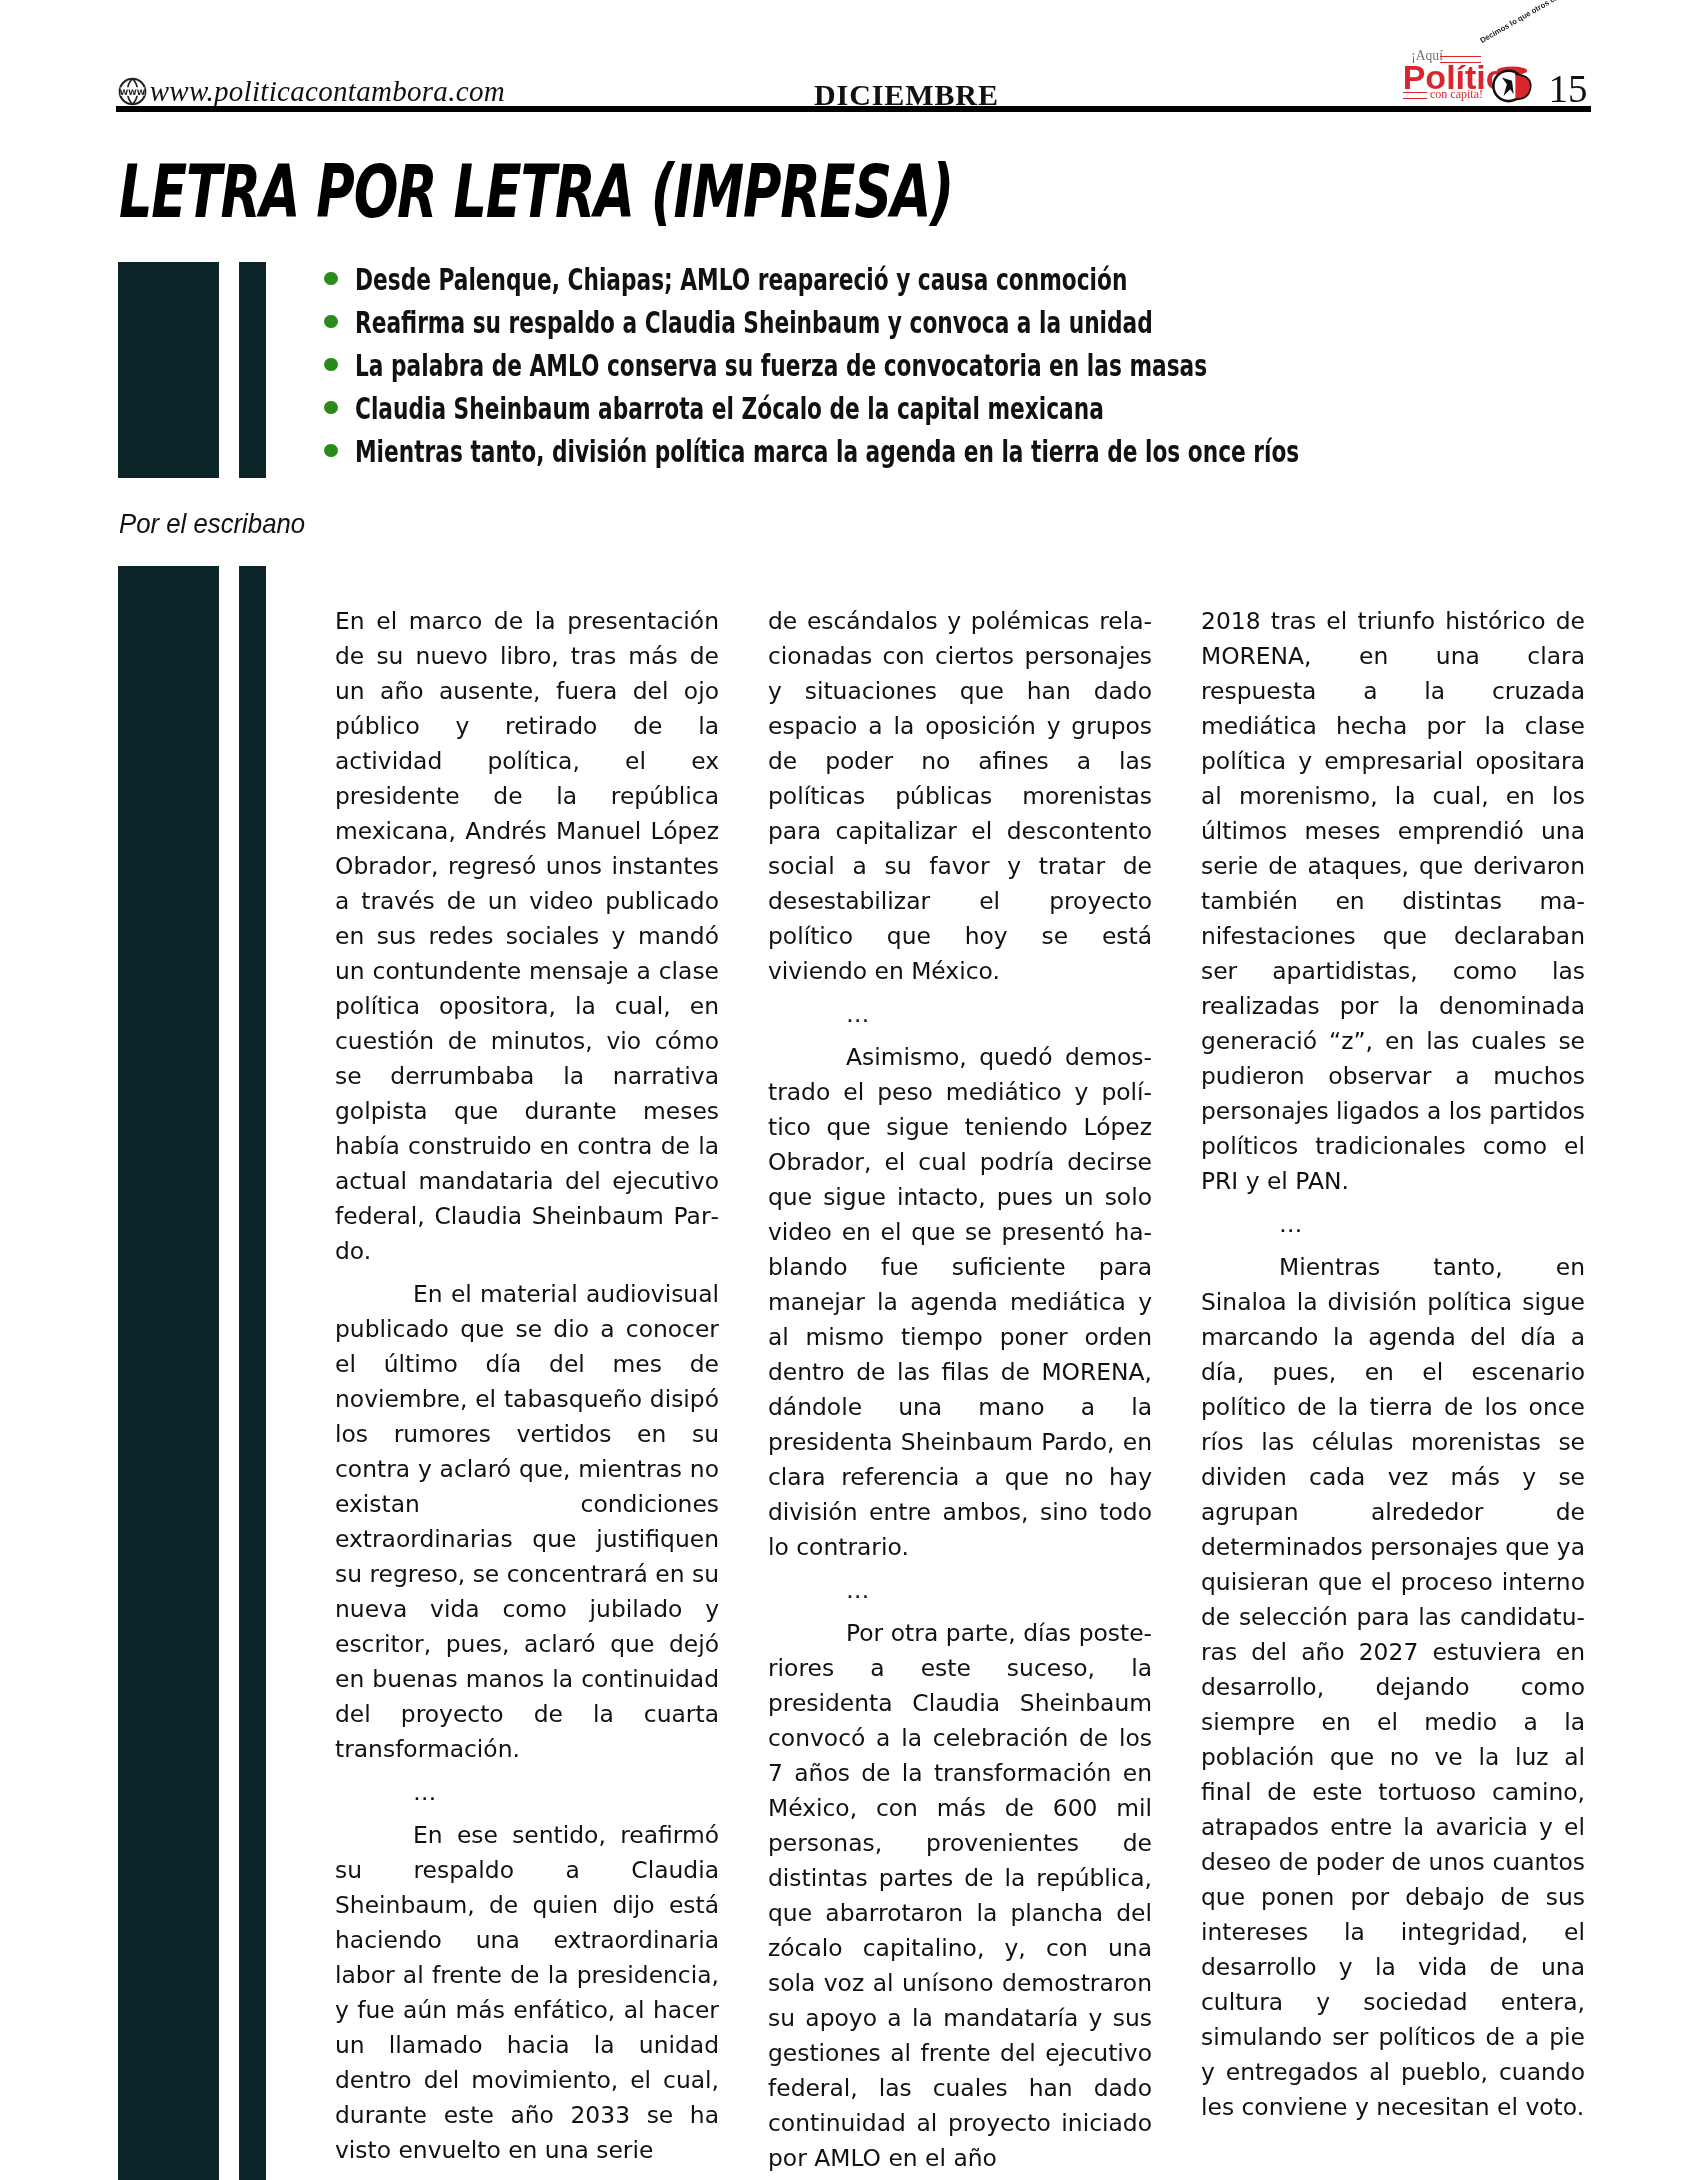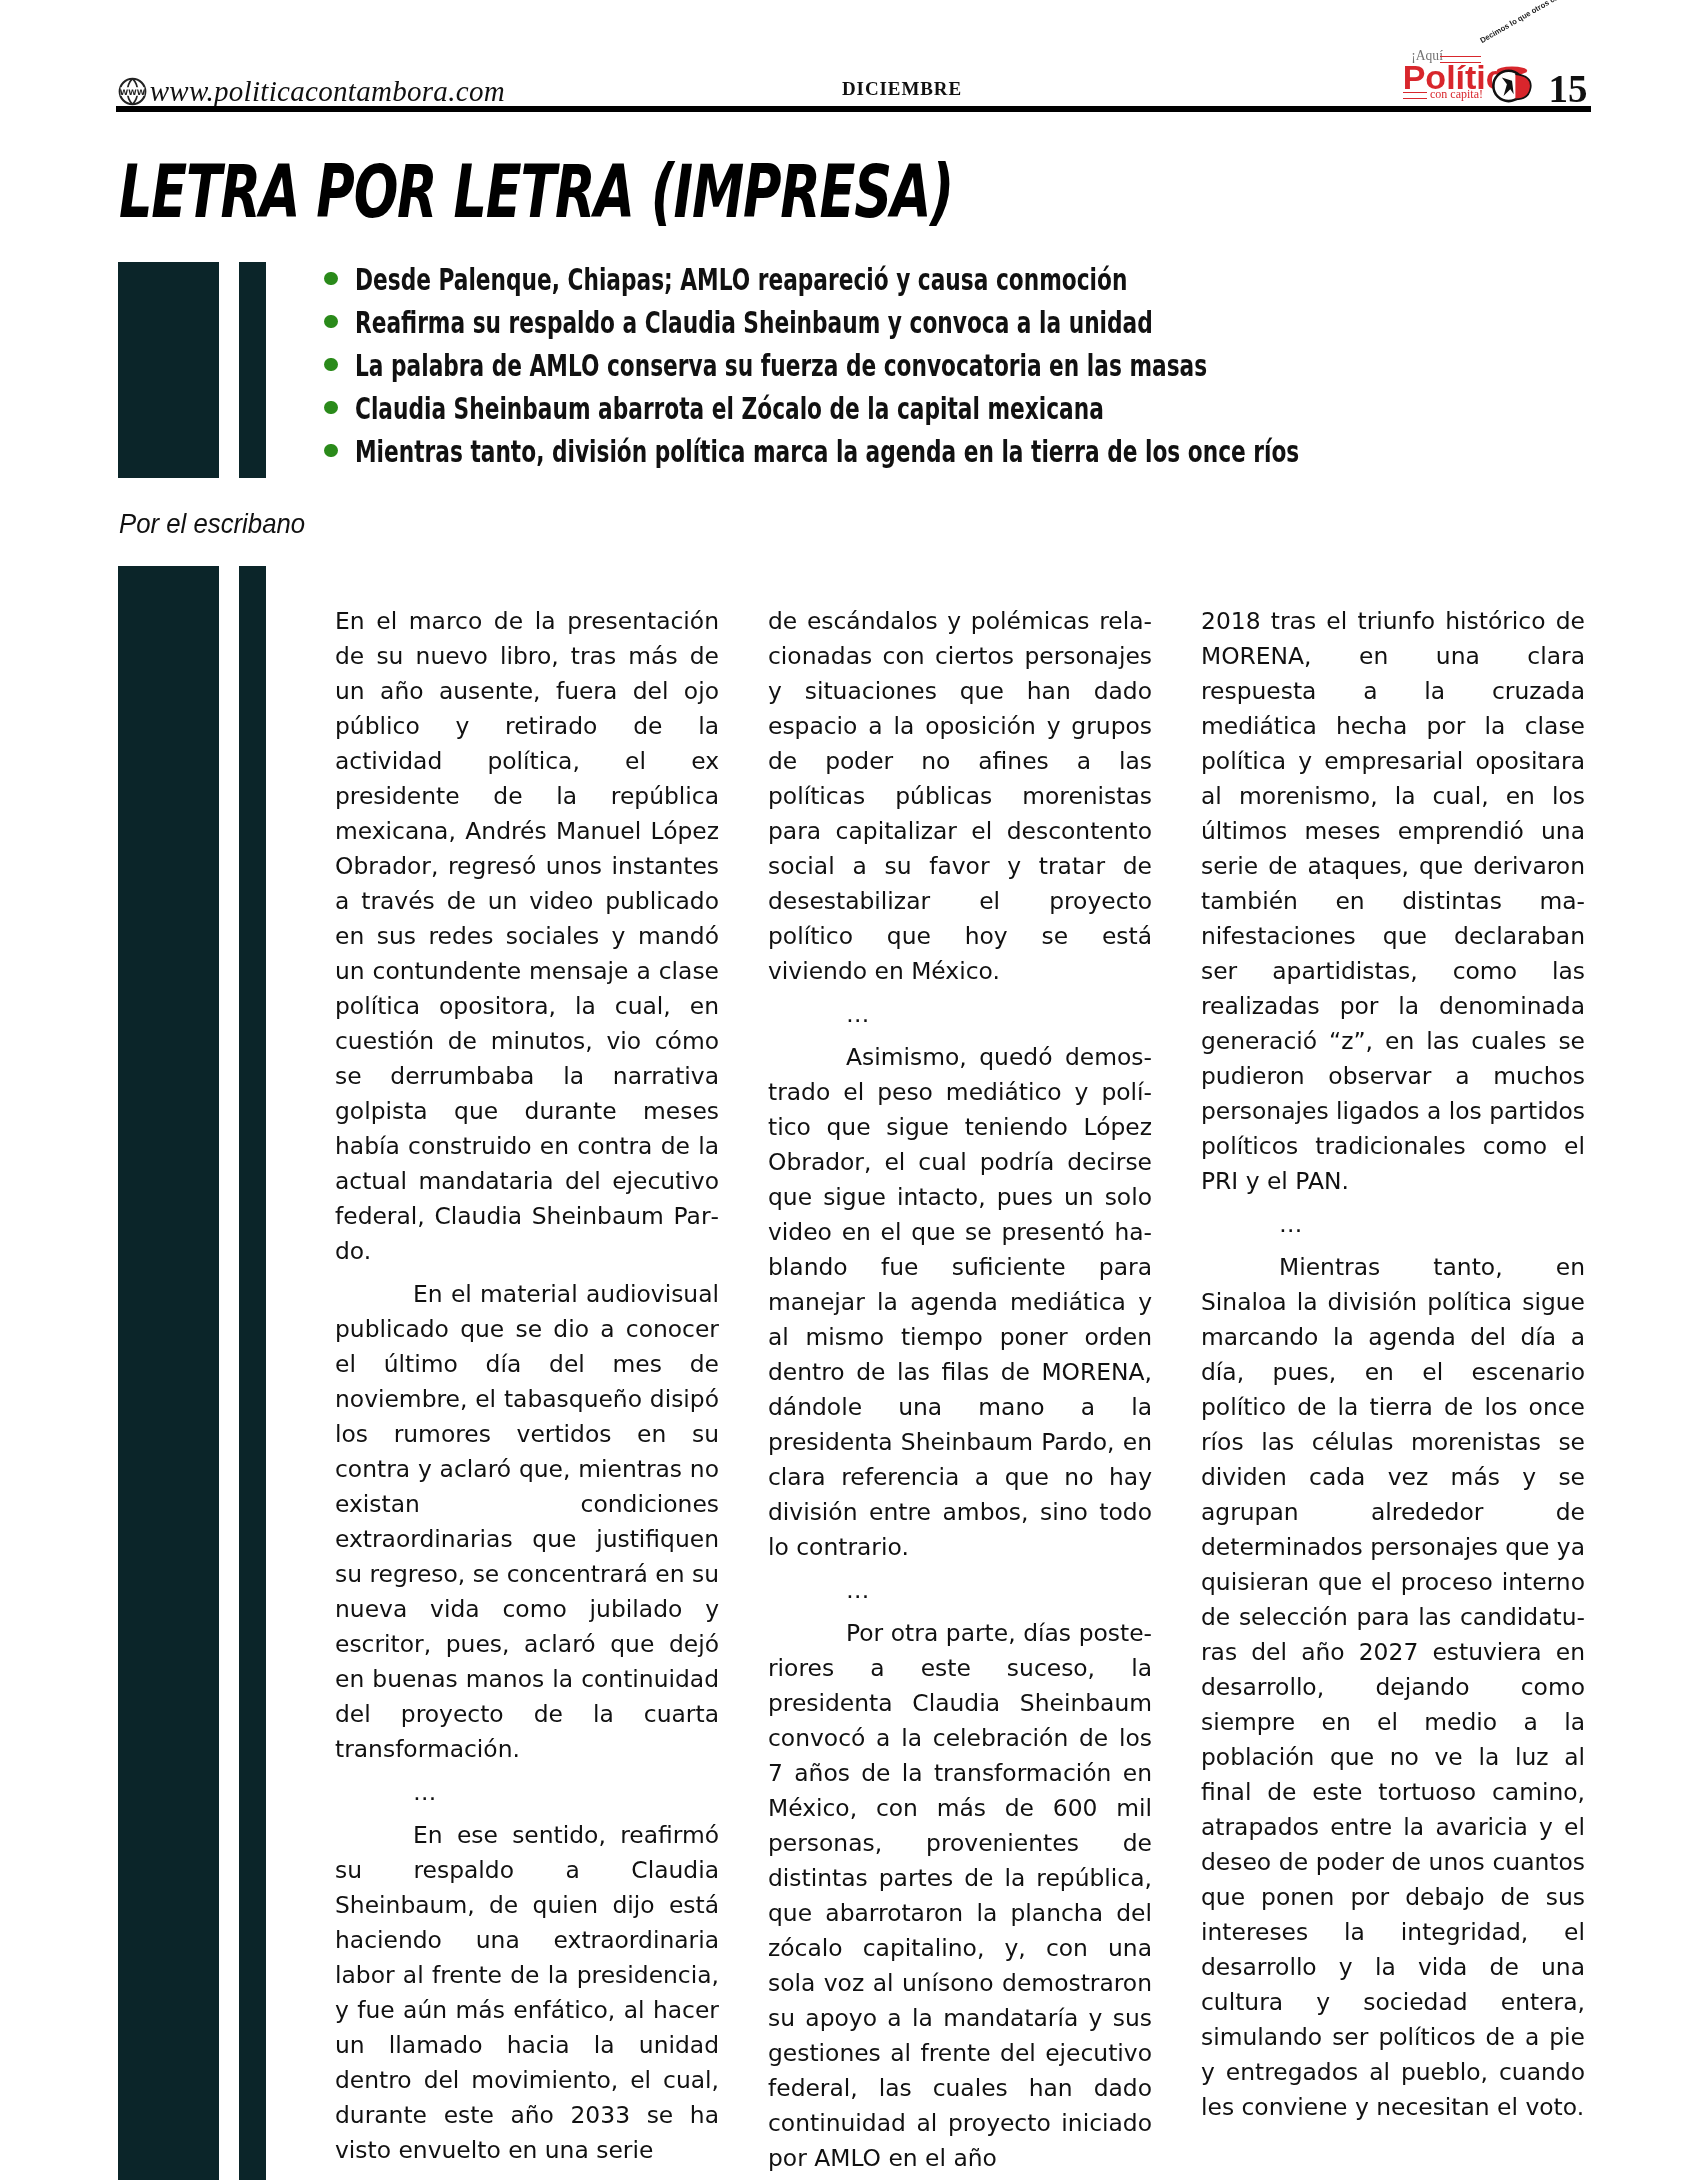--- a/index.html
+++ b/index.html
@@ -3,30 +3,30 @@
 <meta charset="utf-8">
 <style>
   html, body { margin: 0; padding: 0; background: #ffffff; }
   body { width: 1685px; height: 2181px; position: relative; overflow: hidden; color: #111; }
 
   .header { position: absolute; left: 116px; top: 68px; width: 1475px; height: 44px; }
   .header .rule { position: absolute; left: 0; right: 0; bottom: 0; height: 6px; background: #000; }
   .www { position: absolute; left: 1.7px; top: 6.8px; display: flex; align-items: center; gap: 3px; }
   .globe { width: 29px; height: 29px; }
   .url { font-family: "Liberation Serif", serif; font-style: italic; font-size: 29px; color: #111; letter-spacing: 0.3px; text-align: right; }
-  .month { position: absolute; left: 698px; top: 10.2px; font-family: "Liberation Serif", serif; font-weight: bold; font-size: 19px; letter-spacing: 0.9px; margin-left: 28px; }
+  .month { position: absolute; left: 698px; top: 10.2px; font-family: "Liberation Serif", serif; font-weight: bold; font-size: 30px; letter-spacing: 0.9px; }
   .logo { position: absolute; left: 1285px; top: -32px; width: 136px; height: 70px; }
   .logo .aqui { position: absolute; left: 10.2px; top: 12px; font-family: "Liberation Serif", serif; font-size: 13.6px; color: #737373; }
   .logo .aqui-lines { position: absolute; left: 39px; top: 20.4px; width: 41px; height: 5.1px; border-top: 1.7px solid #d8262c; border-bottom: 1.7px solid #d8262c; }
   .logo .pol { position: absolute; left: 1.7px; top: 22px; font-family: Liberation Sans, sans-serif; font-weight: bold; font-size: 34px; color: #d8262c; }
   .logo .con-lines { position: absolute; left: 1.7px; top: 56px; width: 24px; height: 5.1px; border-top: 1.7px solid #d8262c; border-bottom: 1.7px solid #d8262c; }
   .logo .con { position: absolute; left: 29px; top: 51px; font-family: "Liberation Serif", serif; font-size: 12px; color: #d8262c; }
   .logo .drum { position: absolute; left: 89px; top: 25.6px; width: 44px; height: 41px; }
   .logo .slogan { position: absolute; left: 82px; top: 0px; font-family: "Liberation Sans", sans-serif; font-size: 7.7px; font-weight: bold; transform: rotate(-30deg); transform-origin: left bottom; color: #222; white-space: nowrap; }
-  .pagenum { position: absolute; right: 3.4px; top: -1.7px; font-family: "Liberation Serif", serif; font-weight: bold; font-size: 39px; }
+  .pagenum { position: absolute; right: 3.4px; top: -1.7px; font-family: "Liberation Serif", serif; font-weight: normal; font-size: 39px; }
 
   .title { position: absolute; left: 119px; top: 149px; font-family: "DejaVu Sans", sans-serif; font-weight: bold; font-style: italic; font-size: 73px; letter-spacing: -1.7px; transform: scaleX(0.72); transform-origin: left top; white-space: nowrap; color: #000; }
 
   .bar { position: absolute; background: #0b2529; }
   .bar.b1 { left: 118px; top: 262px; width: 101px; height: 216px; }
   .bar.b2 { left: 239px; top: 262px; width: 27px; height: 216px; }
   .bar.b3 { left: 118px; top: 566px; width: 101px; height: 1615px; }
   .bar.b4 { left: 239px; top: 566px; width: 27px; height: 1615px; }
 
   .bullets { position: absolute; left: 324px; top: 257px; list-style: none; margin: 0; padding: 0; }

